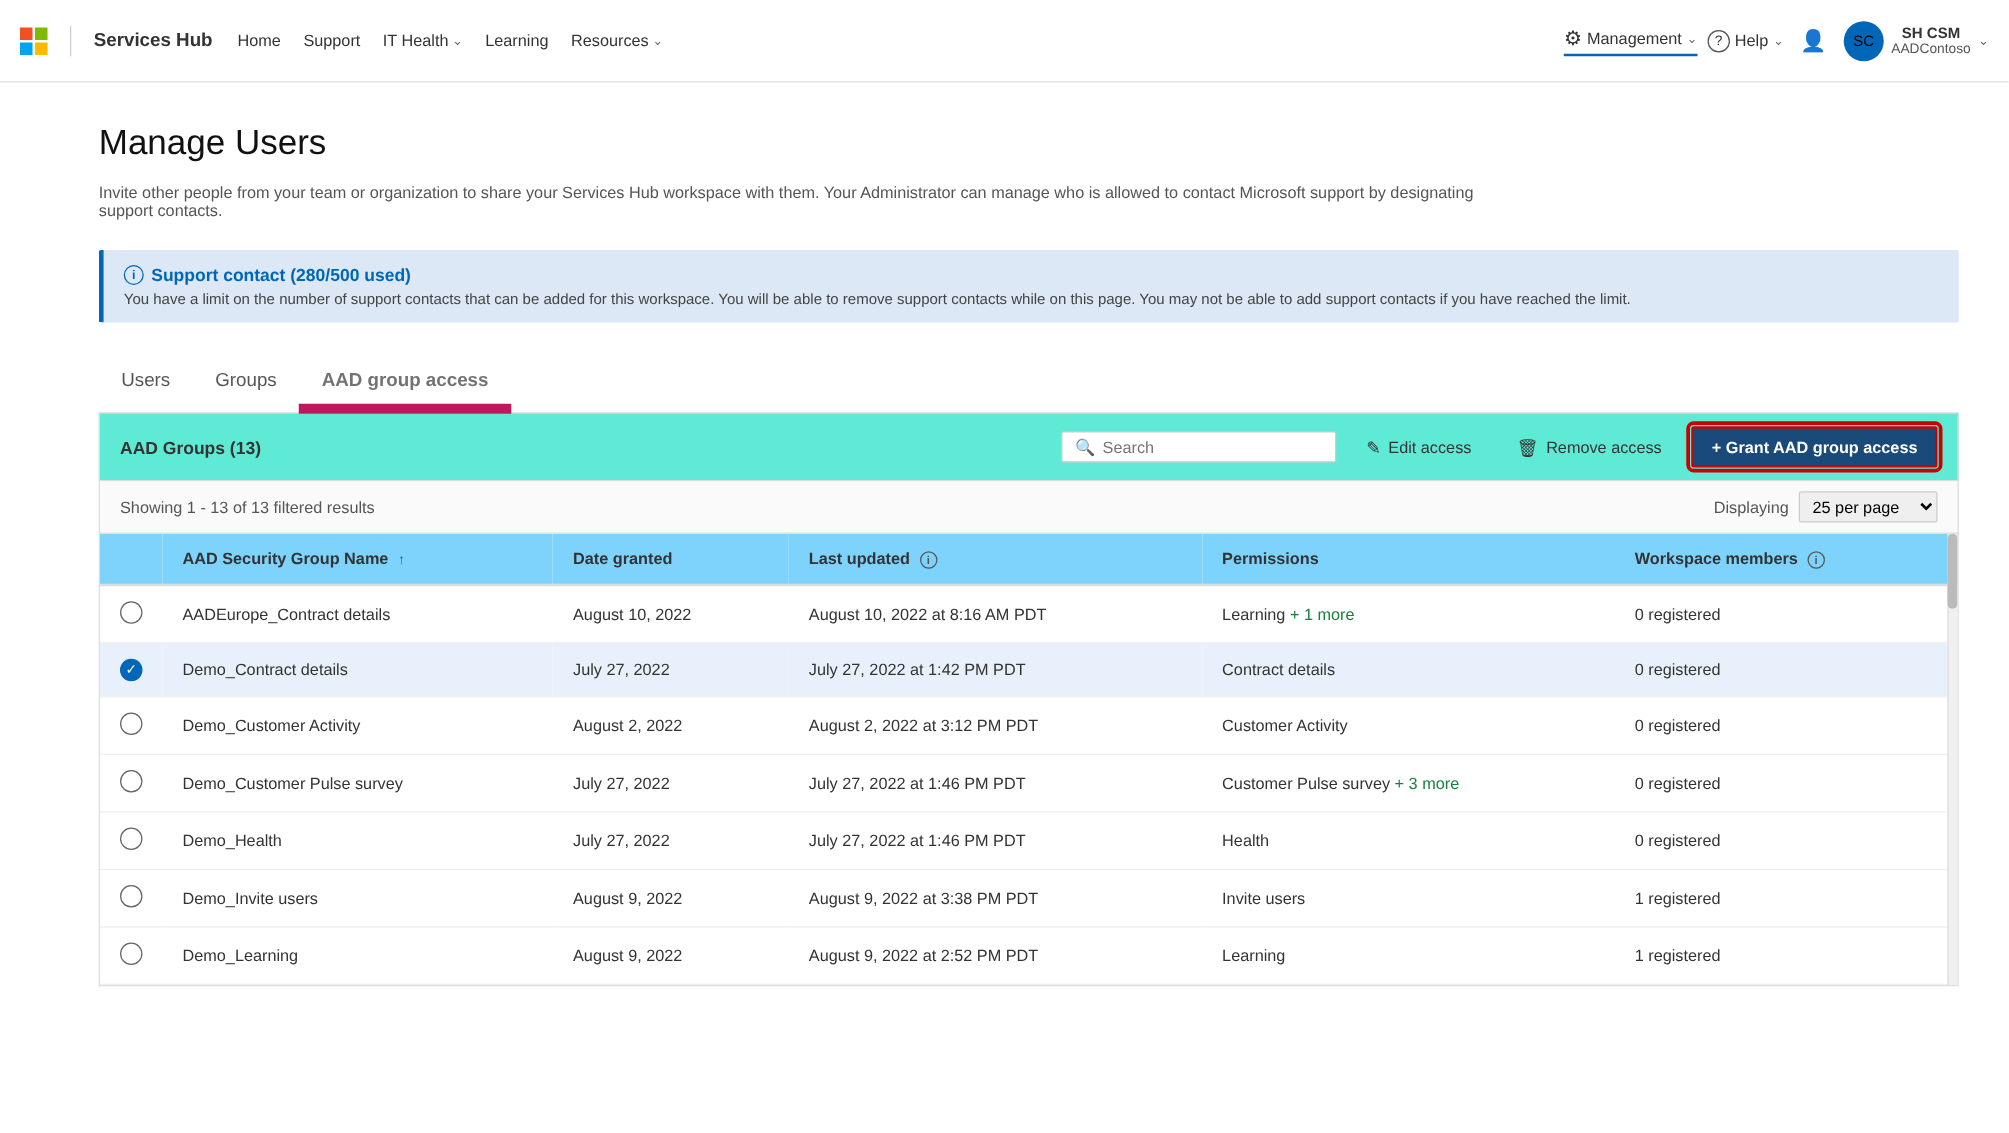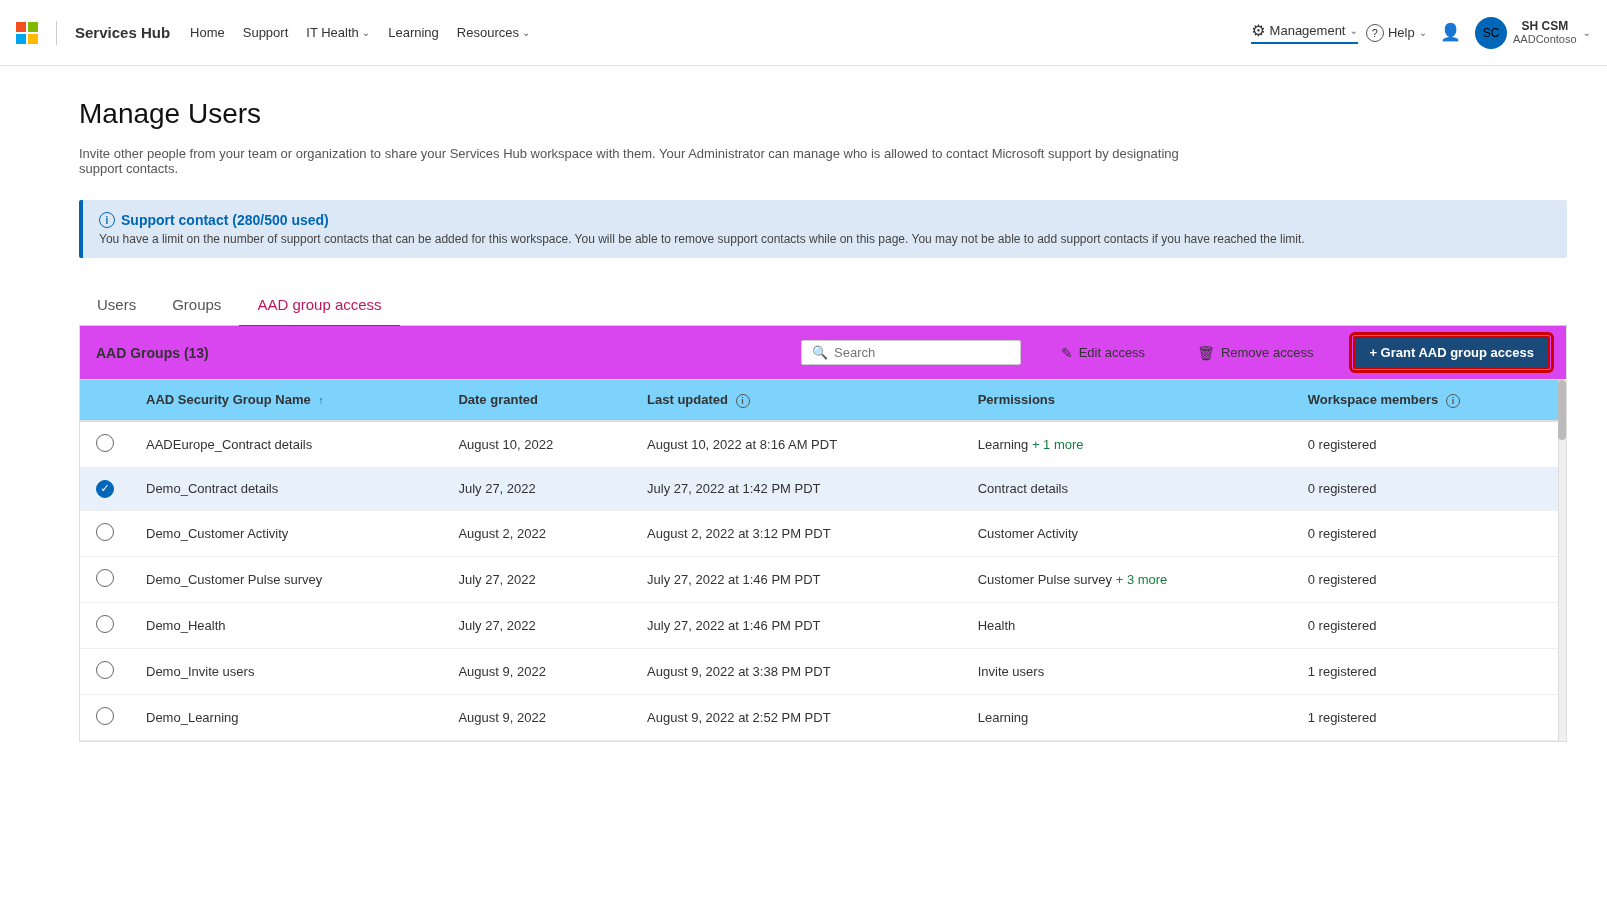--- a/index.html
+++ b/index.html
@@ -39,24 +39,24 @@
 
     
     .banner { background: #dce8f5; border-left: 4px solid #0067b8; padding: 12px 16px; margin-bottom: 28px; border-radius: 2px; }
     .banner-title { font-size: 14px; font-weight: 600; color: #0067b8; display: flex; align-items: center; gap: 6px; margin-bottom: 4px; }
     .banner-text { font-size: 12px; color: #444; }
     .info-icon { display: inline-flex; align-items: center; justify-content: center; width: 16px; height: 16px; border-radius: 50%; border: 1.5px solid #0067b8; font-size: 10px; font-weight: 700; color: #0067b8; flex-shrink: 0; }
 
     
     .tabs { display: flex; gap: 0; border-bottom: 1px solid #ccc; margin-bottom: 0; }
     .tab { padding: 10px 18px; font-size: 15px; cursor: pointer; color: #555; border-bottom: 3px solid transparent; margin-bottom: -1px; }
-    .tab.active { font-weight: 400; color: #be185d; border-bottom: 1px solid #be185d; }
-
-    
-    .toolbar { background: #d946ef; border: 1px solid #ddd; border-top: none; padding: 10px 16px; display: flex; align-items: center; gap: 28px; }
+    .tab.active { font-weight: 700; color: #737373; border-bottom: 8px solid #be185d; }
+
+    
+    .toolbar { background: #5eead4; border: 1px solid #ddd; border-top: none; padding: 10px 16px; display: flex; align-items: center; gap: 12px; }
     .toolbar-title { font-size: 14px; font-weight: 600; flex: 1; }
     .search-box { display: flex; align-items: center; border: 1px solid #ccc; background: #fff; padding: 4px 10px; gap: 6px; width: 220px; border-radius: 2px; }
     .search-box input { border: none; outline: none; font-size: 13px; width: 100%; background: transparent; }
     .search-icon-small { color: #888; font-size: 13px; }
     .btn-text { display: flex; align-items: center; gap: 6px; padding: 6px 12px; font-size: 13px; color: #333; background: none; border: none; cursor: pointer; }
     .btn-primary { display: flex; align-items: center; gap: 6px; padding: 7px 14px; font-size: 13px; color: #fff; background: #1a4a7a; border: 2px solid #c00; cursor: pointer; font-weight: 600; border-radius: 2px; outline: 3px solid #c00; outline-offset: 1px; }
 
     
     .results-bar { display: flex; align-items: center; justify-content: space-between; padding: 8px 16px; background: #fafafa; border: 1px solid #ddd; border-top: none; font-size: 13px; color: #555; }
     .per-page { display: flex; align-items: center; gap: 8px; }
@@ -158,20 +158,31 @@
     </button>
     <button class="btn-text">
       <span style="font-size:14px;">🗑</span>
       <span>Remove access</span>
     </button>
     <button class="btn-primary">
       <span>+ Grant AAD group access</span>
     </button>
   </div>
 
+  <div class="results-bar">
+    <span>Showing 1 - 13 of 13 filtered results</span>
+    <div class="per-page">
+      <span>Displaying</span>
+      <select>
+        <option>25 per page</option>
+        <option>50 per page</option>
+        <option>100 per page</option>
+      </select>
+    </div>
+  </div>
 
   <div class="table-wrap">
     <div class="scrollbar-track">
         <div class="scrollbar-thumb"></div>
       </div>
     <table>
       <thead>
         <tr>
           <th class="check-cell"></th>
           <th style="cursor:pointer;">

